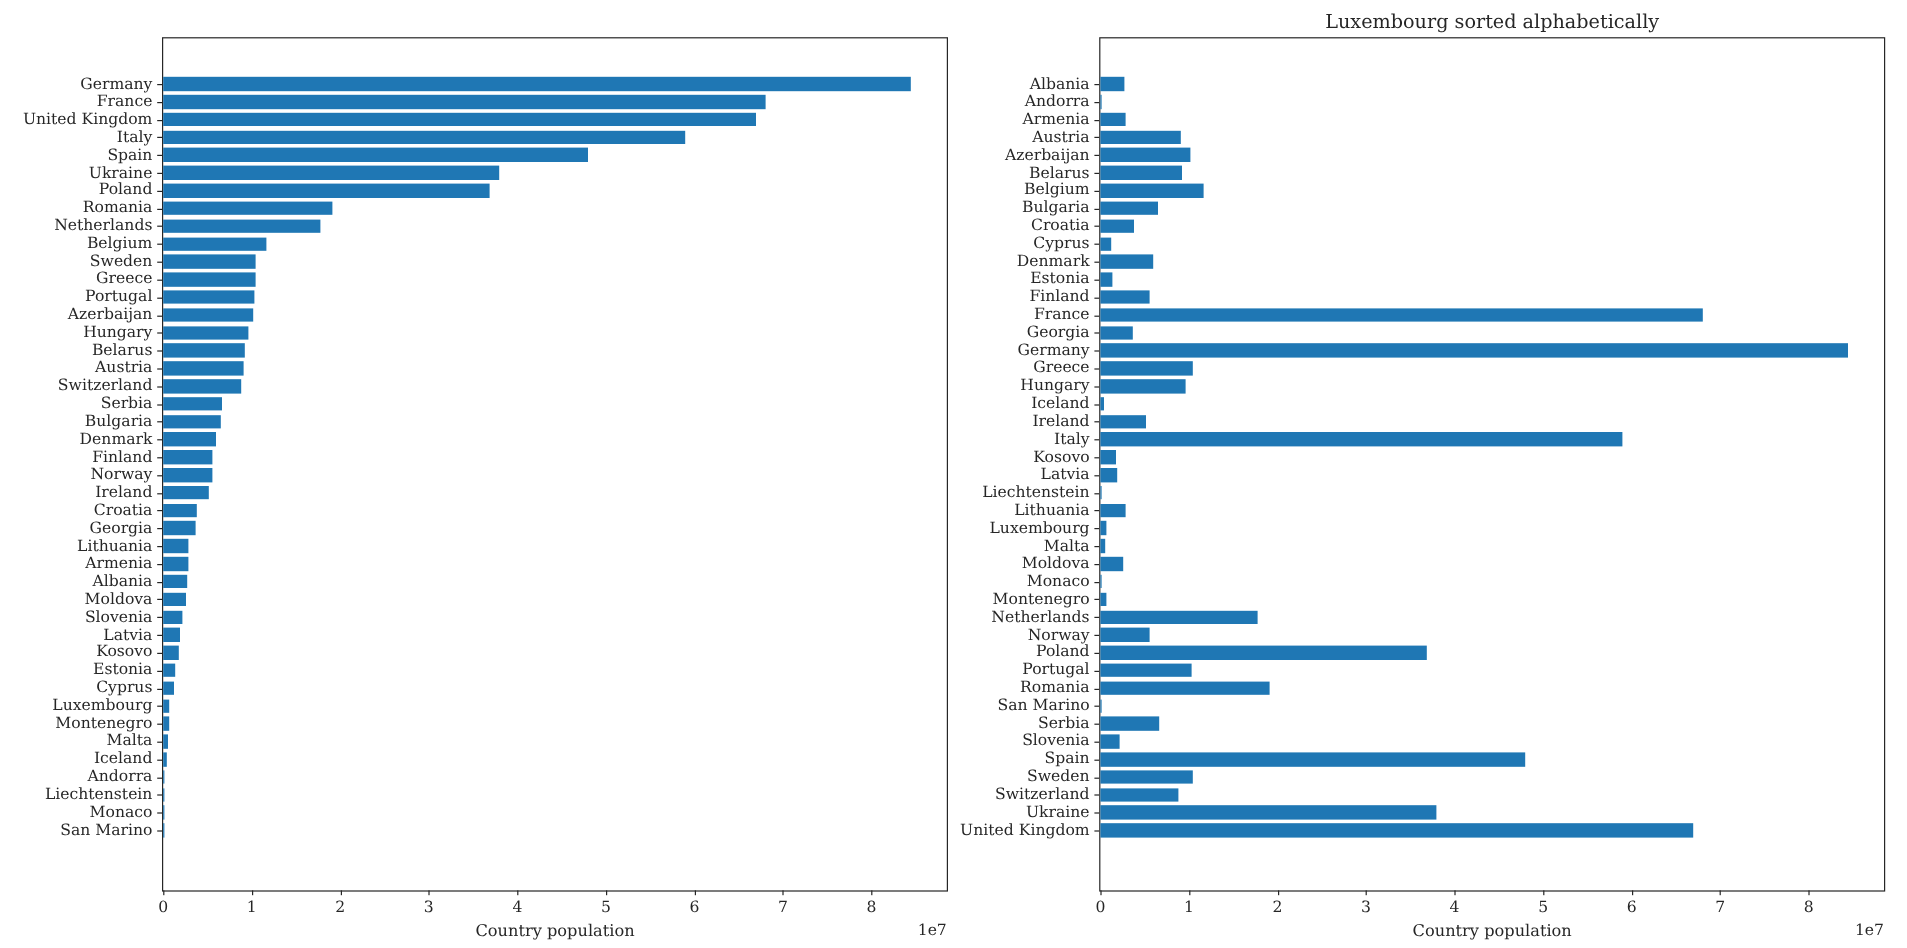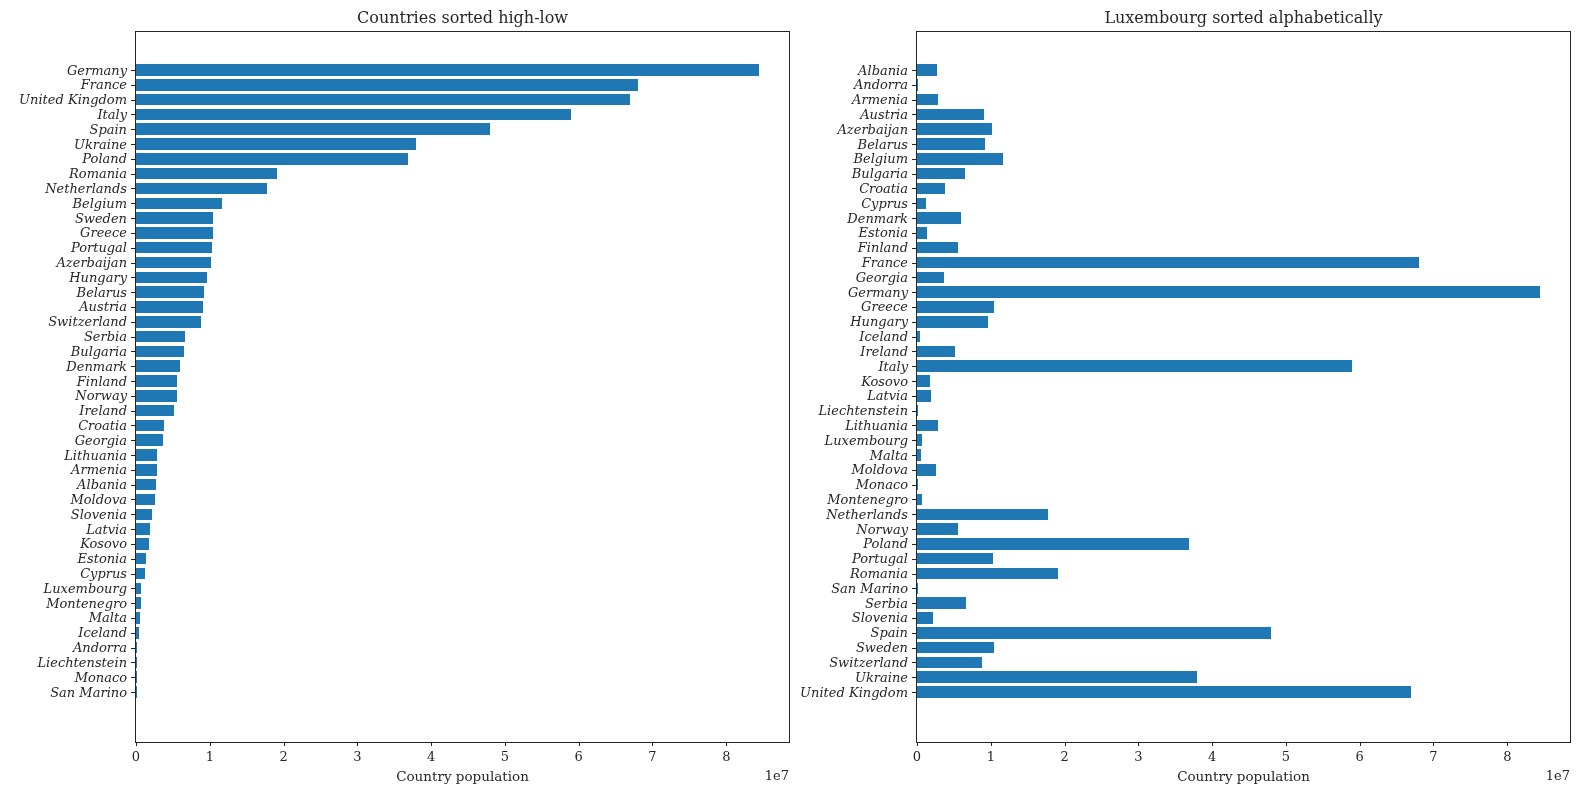--- a/index.html
+++ b/index.html
@@ -22,21 +22,21 @@
     position:absolute;
     bottom:calc(100% + 5px);
     left:0;width:100%;
     text-align:center;
     font-size:16px;
     white-space:nowrap;
   }
   .ylabels{
     position:absolute;
     right:calc(100% + 1px);
-    top:0;width:128px;height:100%;font-style:italic;
+    top:0;width:128px;height:100%;
   }
   .ylabel{
     position:absolute;
     right:8px;
     height:17px;line-height:17px;
     font-size:13px;
     white-space:nowrap;
     text-align:right;
   }
   .ytick{
@@ -76,21 +76,20 @@
     font-size:13px;
     line-height:16px;
   }
 </style>
 </head>
 <body>
 
 <div class="figure">
 
   <div class="subplot" style="left:135px;">
-    <div class="title">Countries sorted high-low</div>
     <div class="ylabels">
         <div class="ylabel" style="top: 29.5px;">Germany</div>
         <div class="ylabel" style="top: 44.3095px;">France</div>
         <div class="ylabel" style="top: 59.119px;">United Kingdom</div>
         <div class="ylabel" style="top: 73.9286px;">Italy</div>
         <div class="ylabel" style="top: 88.7381px;">Spain</div>
         <div class="ylabel" style="top: 103.548px;">Ukraine</div>
         <div class="ylabel" style="top: 118.357px;">Poland</div>
         <div class="ylabel" style="top: 133.167px;">Romania</div>
         <div class="ylabel" style="top: 147.976px;">Netherlands</div>

